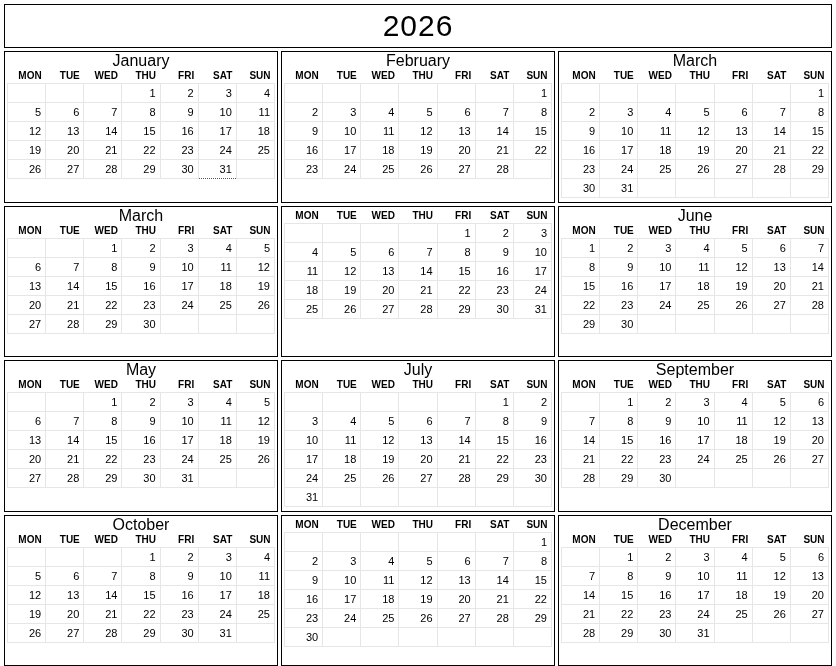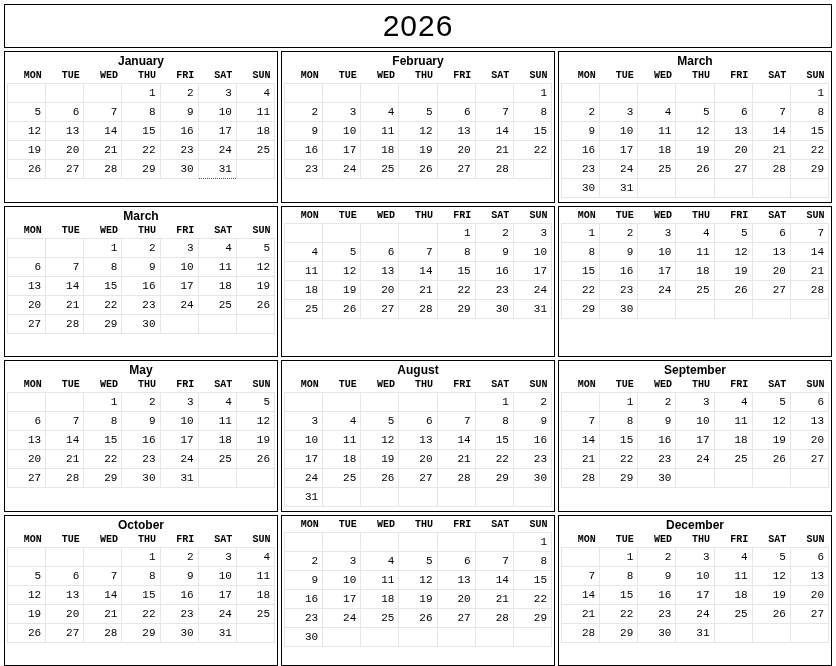--- a/index.html
+++ b/index.html
@@ -48,31 +48,31 @@
     border: 1px solid #000000;
     box-sizing: border-box;
     padding: 2px 2px 0 2px;
     display: flex;
     flex-direction: column;
     background: #ffffff;
     overflow: hidden;
   }
   .month-name {
     text-align: center;
-    font-size: 12px;
-    font-weight: bold;
+    font-size: 16px;
+    font-weight: normal;
     font-family: "Liberation Sans", sans-serif;
     line-height: 14px;
     padding-bottom: 1px;
   }
   table.cal {
     width: 100%;
     border-collapse: collapse;
     table-layout: fixed;
-    font-family: Liberation Mono, monospace;
+    font-family: Liberation Sans, sans-serif;
   }
   table.cal th {
     font-size: 10px;
     font-weight: bold;
     text-align: right;
     padding: 1px 4px 2px 0;
     border: none;
     color: #000000;
   }
   table.cal td {
@@ -456,20 +456,21 @@
               <td class="blank"></td>
               <td class="blank"></td>
               <td class="blank"></td>
               <td class="blank"></td>
               <td class="blank"></td>
             </tr>
           </tbody>
         </table>
       </div>
       <div class="month">
+        <div class="month-name">June</div>
         <table class="cal">
           <thead>
             <tr>
               <th>MON</th>
               <th>TUE</th>
               <th>WED</th>
               <th>THU</th>
               <th>FRI</th>
               <th>SAT</th>
               <th>SUN</th>
@@ -599,21 +600,21 @@
               <td class="blank"></td>
               <td class="blank"></td>
               <td class="blank"></td>
               <td class="blank"></td>
               <td class="blank"></td>
             </tr>
           </tbody>
         </table>
       </div>
       <div class="month">
-        <div class="month-name">August</div>
+        <div class="month-name">July</div>
         <table class="cal">
           <thead>
             <tr>
               <th>MON</th>
               <th>TUE</th>
               <th>WED</th>
               <th>THU</th>
               <th>FRI</th>
               <th>SAT</th>
               <th>SUN</th>

